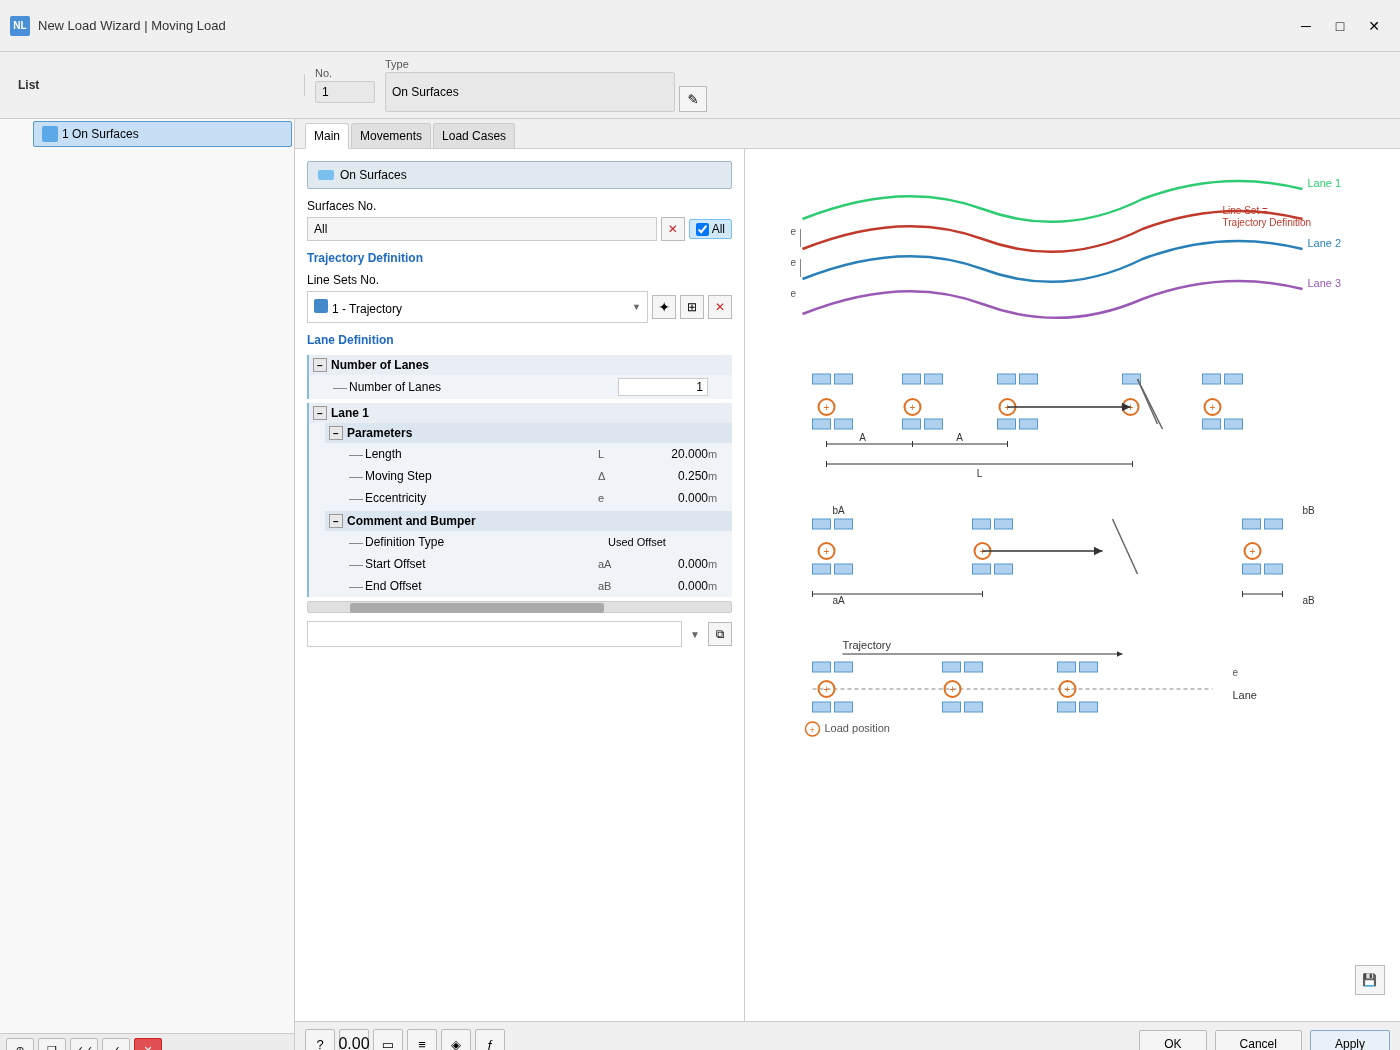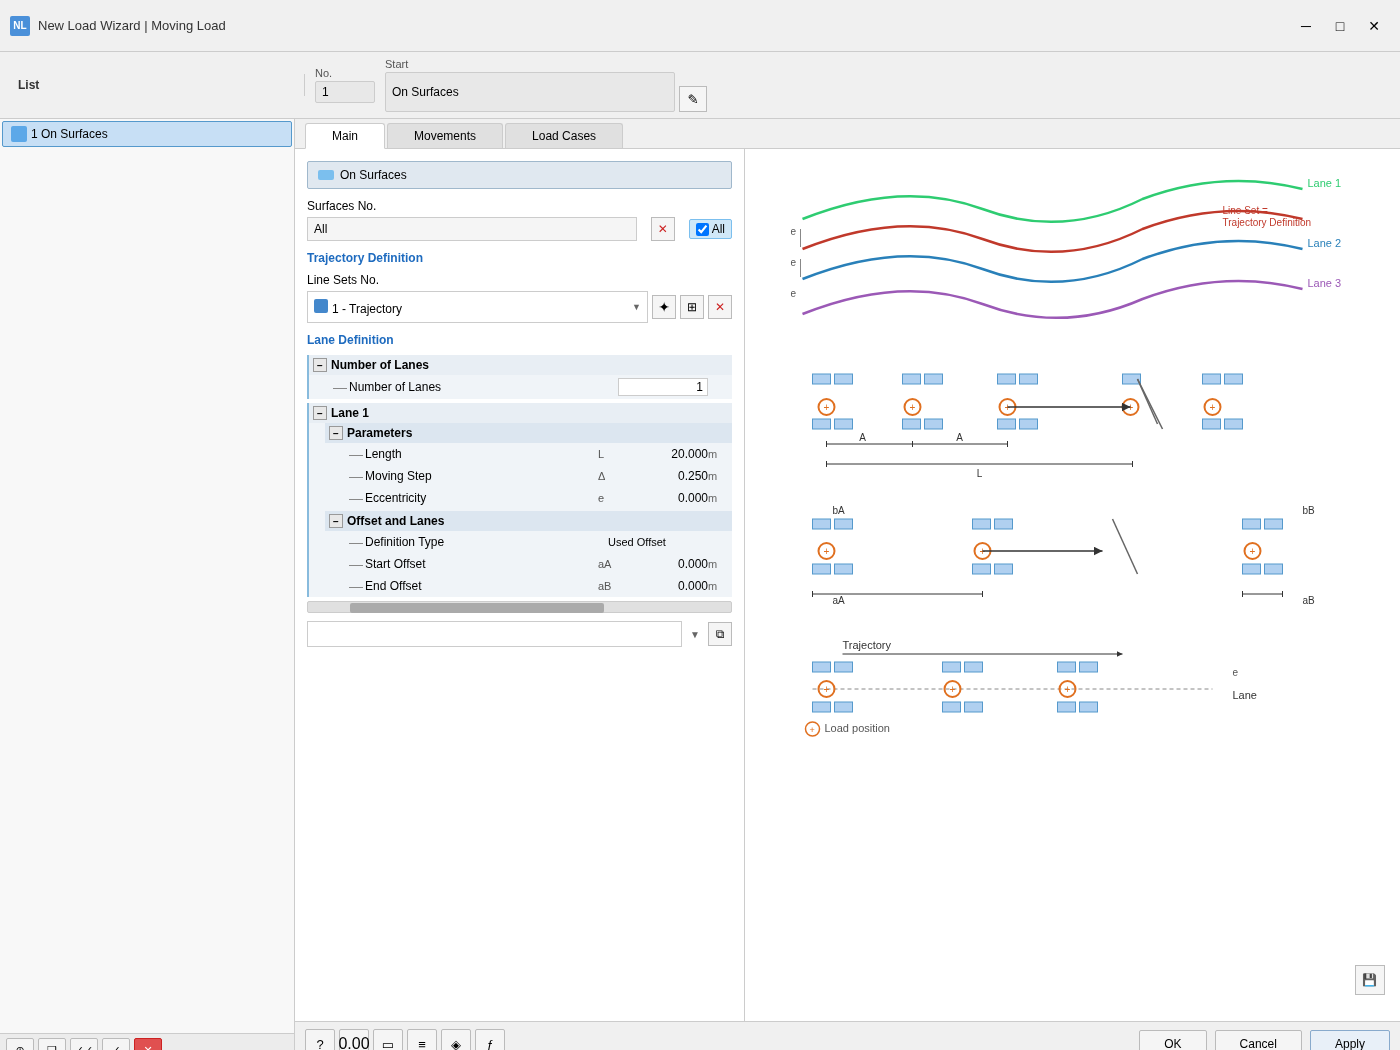--- a/index.html
+++ b/index.html
@@ -30,21 +30,21 @@
     }
     .list-items { flex: 1; padding: 2px; }
     .list-item {
       padding: 4px 8px;
       cursor: pointer;
       border-radius: 2px;
       display: flex;
       align-items: center;
       gap: 4px;
     }
-    .list-item.selected { background: #c7dff5; border: 1px solid #5599cc; }
+    .list-item.selected { background: #c7dff5; border: 1px solid #5599cc; margin-left: 31px; }
     .list-item-icon { width: 16px; height: 16px; background: #5ca8e8; border-radius: 2px; }
     .list-bottom-toolbar {
       display: flex;
       align-items: center;
       padding: 4px 6px;
       border-top: 1px solid #ccc;
       gap: 4px;
       background: #ececec;
     }
     .toolbar-btn {
@@ -87,21 +87,21 @@
     
     .tabs-row {
       display: flex;
       align-items: center;
       padding: 4px 10px 0;
       background: #f0f0f0;
       border-bottom: 1px solid #ccc;
       gap: 2px;
     }
     .tab {
-      padding: 5px 26px;
+      padding: 5px 8px;
       cursor: pointer;
       border: 1px solid #ccc;
       border-bottom: none;
       background: #e0e0e0;
       border-radius: 3px 3px 0 0;
       font-size: 12px;
     }
     .tab.active { background: white; border-bottom: 1px solid white; margin-bottom: -1px; }
 
     
@@ -137,21 +137,21 @@
       display: flex;
       align-items: center;
       gap: 6px;
       margin-bottom: 10px;
       border-radius: 2px;
     }
     .generate-btn-icon { width: 16px; height: 10px; background: #7bbfee; border-radius: 2px; }
     .surfaces-row {
       display: flex;
       align-items: center;
-      gap: 14px;
+      gap: 4px;
       margin-bottom: 10px;
     }
     .surfaces-input {
       flex: 1;
       border: 1px solid #ccc;
       padding: 3px 6px;
       background: #f5f5f5;
       font-size: 12px;
       height: 24px;
     }
@@ -333,21 +333,21 @@
 
     <div style="width:295px; border-right:1px solid #ccc; padding: 4px 8px;">
       <span style="font-weight:bold; font-size:12px; color:#333;">List</span>
     </div>
     <div style="display:flex; align-items:center; gap:10px;">
       <div class="field-group">
         <span class="field-label">No.</span>
         <input class="field-input no-input" readonly="" value="1" style="">
       </div>
       <div class="field-group">
-        <span class="field-label">Start</span>
+        <span class="field-label">Type</span>
         <div style="display:flex; gap:4px;">
           <input class="field-input name-input" readonly="" value="On Surfaces" style="">
           <button class="edit-btn" title="Edit">✎</button>
         </div>
       </div>
     </div>
   </div>
 
   <div style="display:flex; flex:1; overflow:hidden;">
 
@@ -452,21 +452,21 @@
                 <span class="param-label">Eccentricity</span>
                 <span class="param-sym">e</span>
                 <span class="param-val">0.000</span>
                 <span class="param-unit">m</span>
               </div>
             </div>
 
             <div style="padding-left:16px; margin-top:2px;">
               <div class="param-header" style="background:#dce6f0;">
                 <span class="expand-btn">−</span>
-                <span>Offset and Lanes</span>
+                <span>Comment and Bumper</span>
               </div>
               <div class="param-row">
                 <span class="dash-icon">—</span>
                 <span class="param-label">Definition Type</span>
                 <span class="param-sym"></span>
                 <span class="param-val" style="width:120px; text-align:left; font-size:11px;">Used Offset</span>
               </div>
               <div class="param-row">
                 <span class="dash-icon">—</span>
                 <span class="param-label">Start Offset</span>

